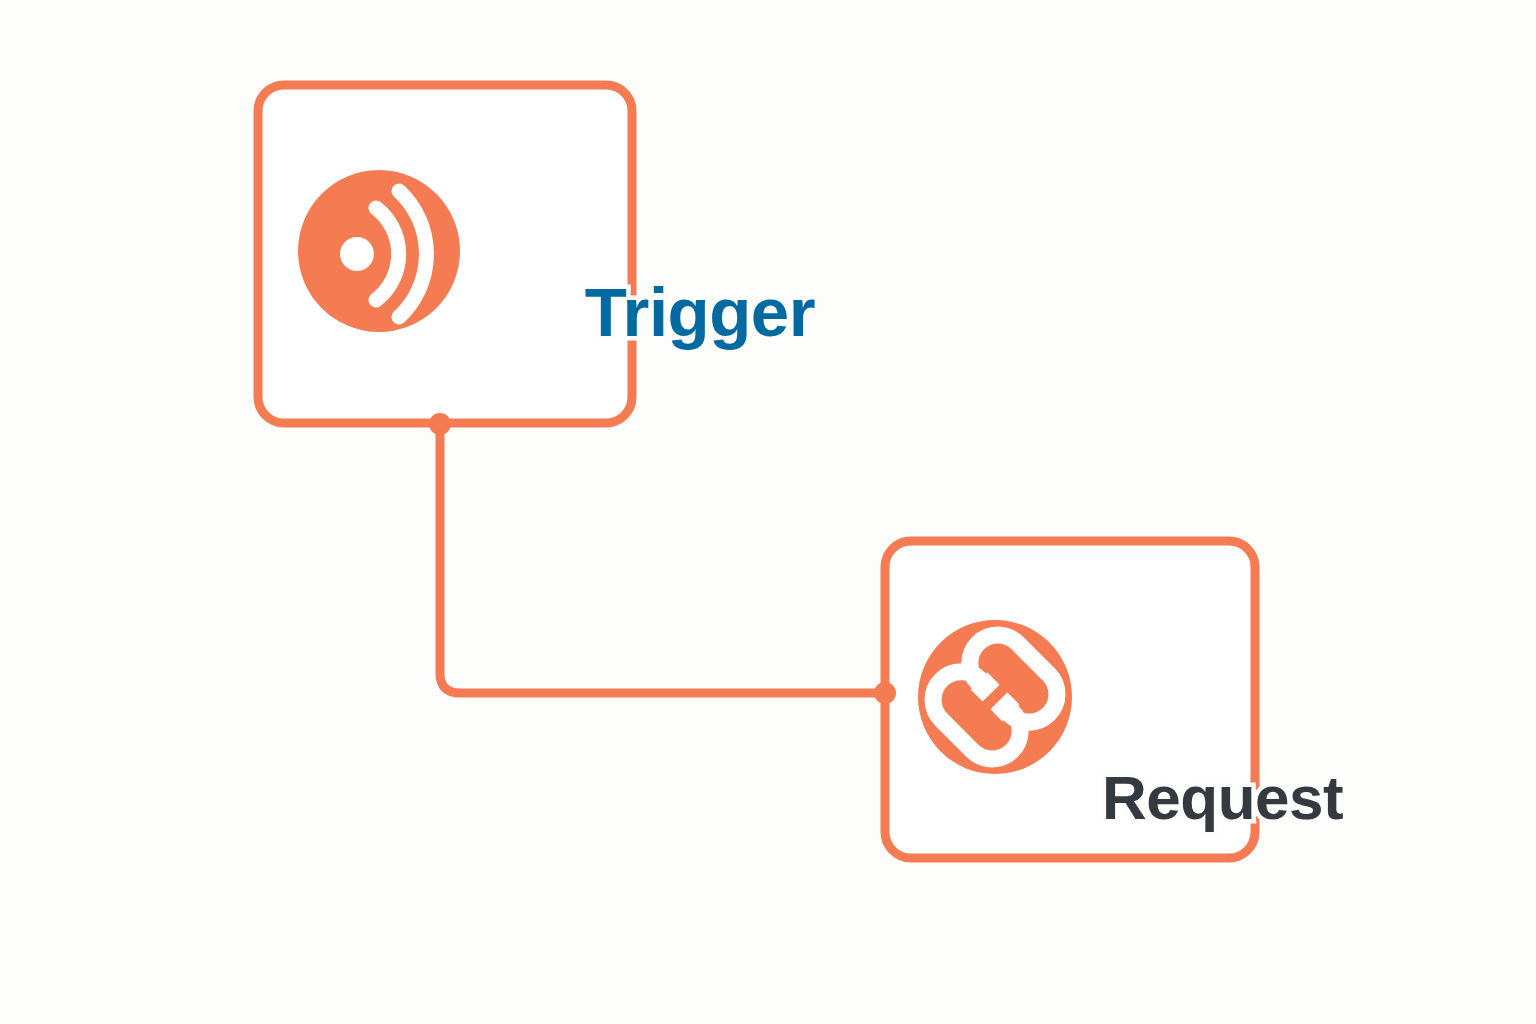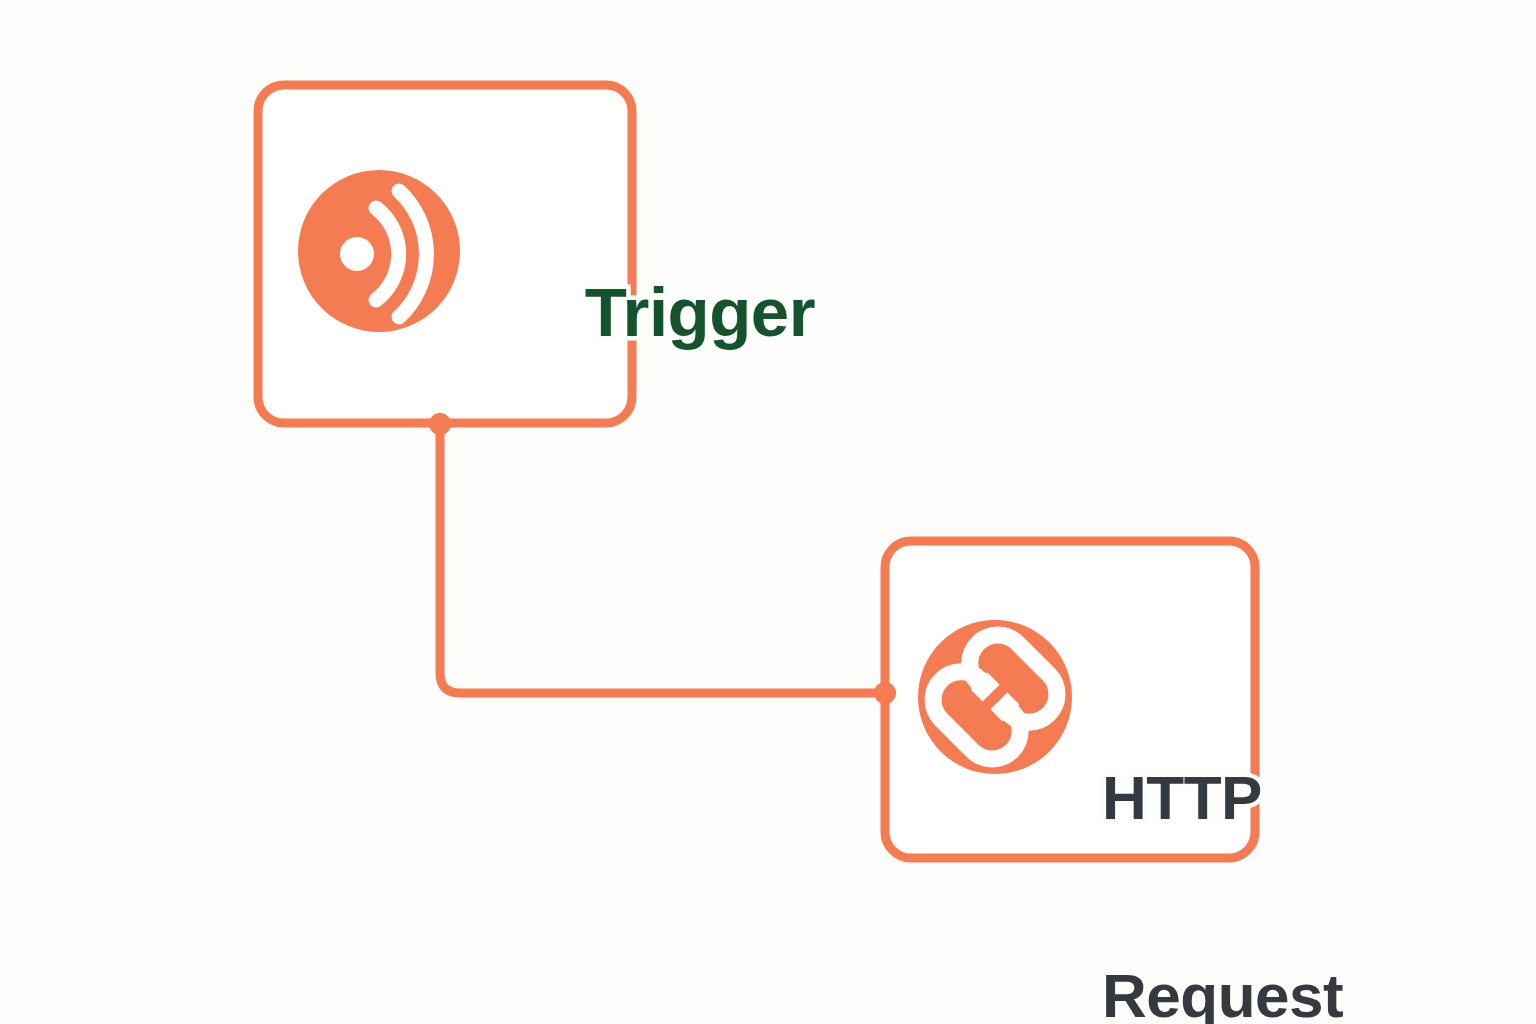--- a/index.html
+++ b/index.html
@@ -89,22 +89,21 @@
 
           <rect x="978" y="683" width="34" height="28" fill="#f47b52"></rect>
           <path d="M 983 683 L 1007 683 M 983 711 L 1007 711" stroke="#ffffff" stroke-width="17" stroke-linecap="butt"></path>
         </g>
       </g>
 
       <circle cx="885" cy="693" r="11" fill="#f47b52"></circle>
     </g>
   </svg>
 
-  <div id="label-trigger" class="node-label" style="color: #14532d; -webkit-text-stroke: 9px rgb(253, 253, 252);">
+  <div id="label-trigger" class="node-label" style="color: #0369a1; -webkit-text-stroke: 9px rgb(253, 253, 252);">
     <span class="halo">Trigger</span>
   </div>
 
   <div id="label-http" class="node-label" style="color: rgb(52, 58, 64); -webkit-text-stroke: 9px rgb(253, 253, 252);">
-    <div>HTTP</div>
     <div>Request</div>
   </div>
 
 </div>
 
 </body></html>

